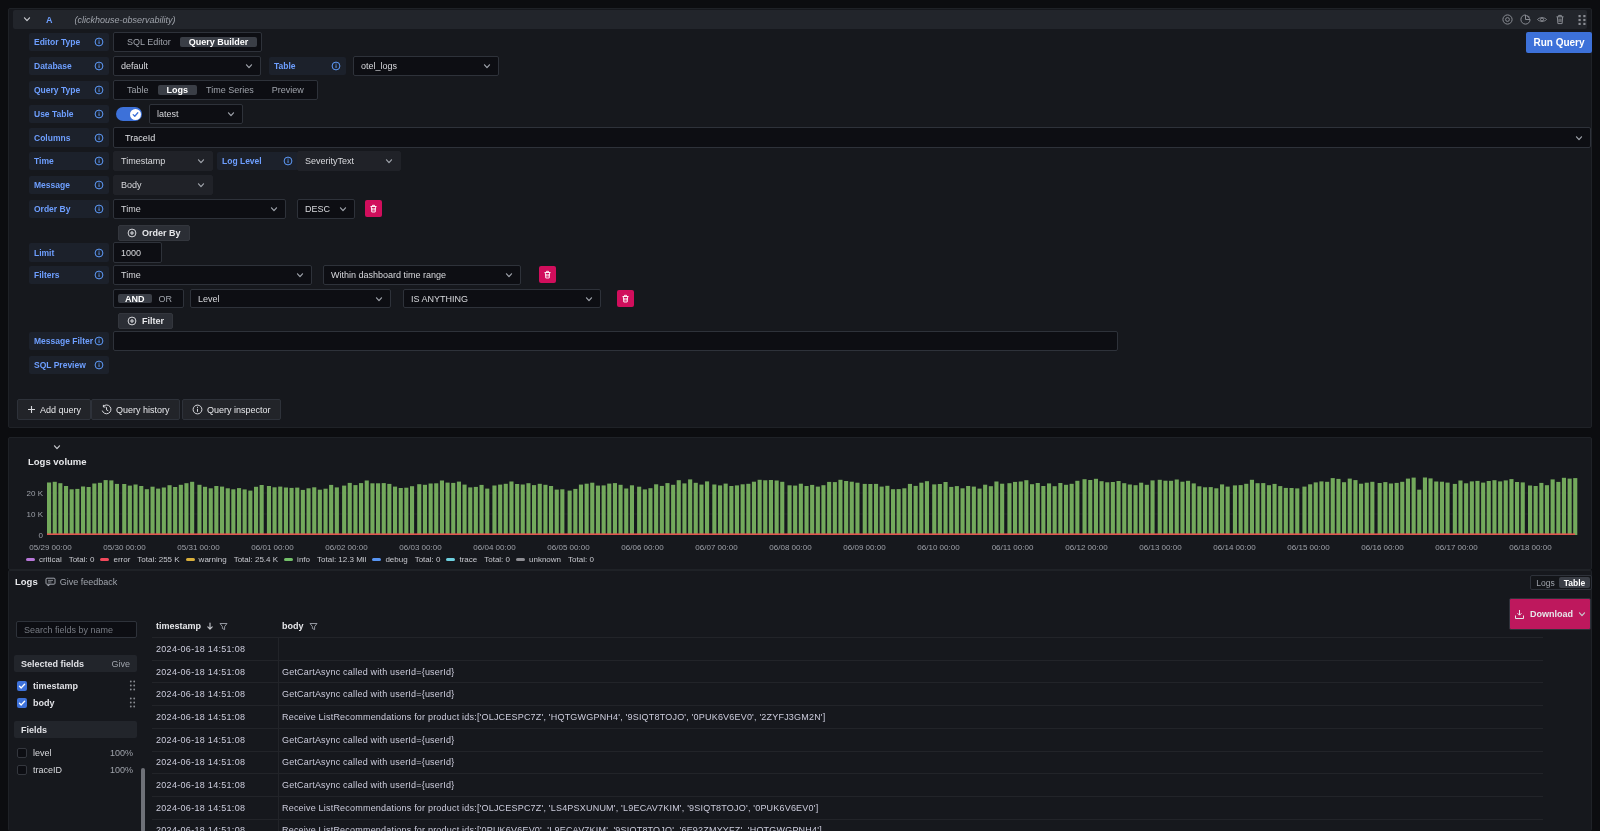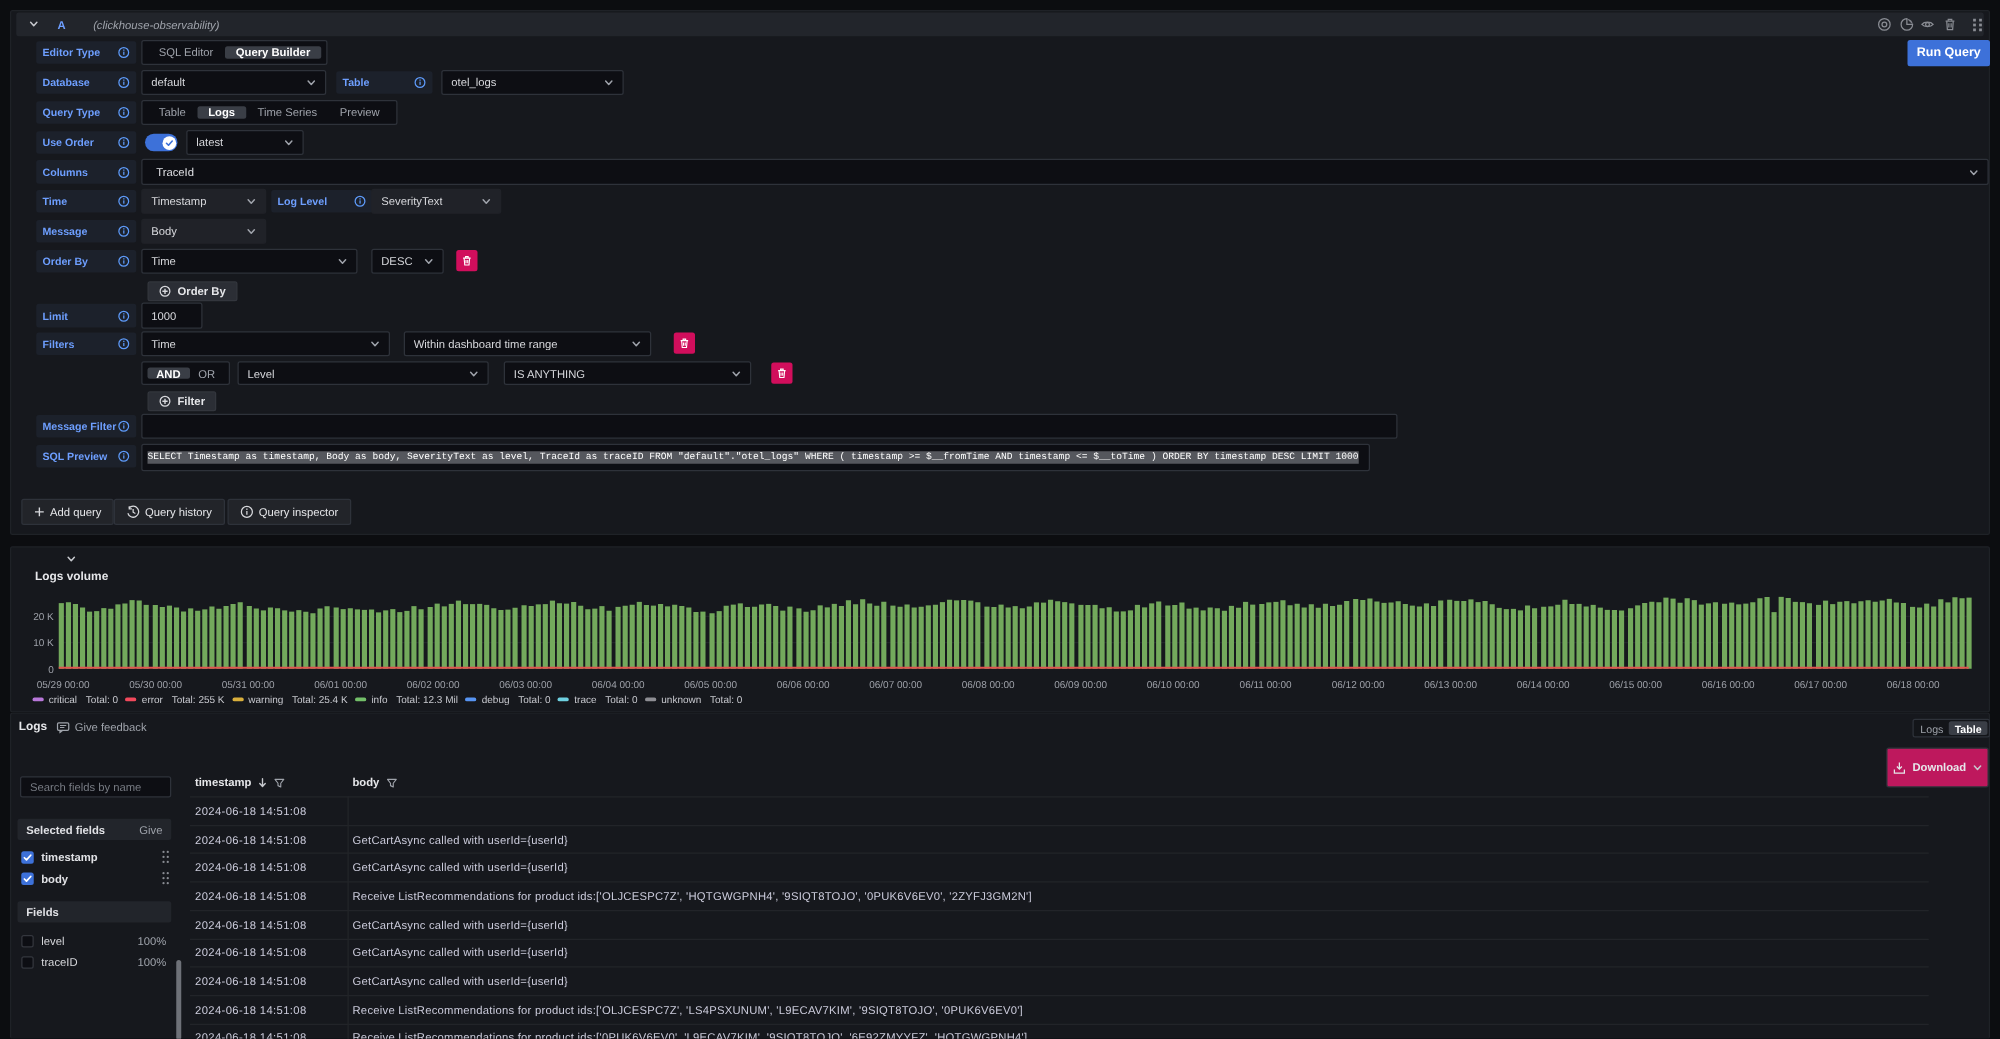--- a/index.html
+++ b/index.html
@@ -134,21 +134,21 @@
           </svg>
         </span>
       </div>
 <div class="rgroup" style="left:104px;top:71px;height:20px;">
         <div class="rbtn">Table</div>
         <div class="rbtn on">Logs</div>
         <div class="rbtn">Time Series</div>
         <div class="rbtn">Preview</div>
       </div>
 <div class="lab" style="left:20px;top:96px;width:80px;height:18px;">
-        <span>Use Order</span>
+        <span>Use Table</span>
         <span class="inf">
           <svg width="10" height="10" viewBox="0 0 10 10">
             <circle cx="5" cy="5" r="3.9" fill="none" stroke="#5e9bfa" stroke-width="1"></circle>
             <rect x="4.55" y="4.3" width="1" height="2.6" fill="#5e9bfa"></rect>
             <rect x="4.55" y="2.6" width="1" height="1" fill="#5e9bfa"></rect>
           </svg>
         </span>
       </div>
 <div class="abs" style="left:107px;top:98px;width:26px;height:14px;background:#3d71d9;border-radius:7px;">
         <div class="abs" style="left:13.5px;top:1.5px;width:11px;height:11px;background:#fff;border-radius:50%;display:flex;align-items:center;justify-content:center;">
@@ -377,23 +377,20 @@
 <div class="inp" style="left:104px;top:322px;width:1005px;height:20px;"></div>
 <div class="lab" style="left:20px;top:347px;width:80px;height:18px;">
         <span>SQL Preview</span>
         <span class="inf">
           <svg width="10" height="10" viewBox="0 0 10 10">
             <circle cx="5" cy="5" r="3.9" fill="none" stroke="#5e9bfa" stroke-width="1"></circle>
             <rect x="4.55" y="4.3" width="1" height="2.6" fill="#5e9bfa"></rect>
             <rect x="4.55" y="2.6" width="1" height="1" fill="#5e9bfa"></rect>
           </svg>
         </span>
-      </div>
-<div class="inp mono" style="left:104px;top:346px;width:983px;height:22px;font-size:7.7px;padding:0 4px;">
-        <span style="background:#55575d;color:#fff;white-space:nowrap;padding:1px 0;">SELECT Timestamp as timestamp, Body as body, SeverityText as level, TraceId as traceID FROM "default"."otel_logs" WHERE ( timestamp &gt;= $__fromTime AND timestamp &lt;= $__toTime ) ORDER BY timestamp DESC LIMIT 1000</span>
       </div>
 <div class="gbtn" style="left:8px;top:390px;height:21px;padding:0 9px;background:#222429;">
         <svg width="9" height="9" viewBox="0 0 9 9">
           <path d="M4.5 1 V8 M1 4.5 H8" stroke="#d8d9dd" stroke-width="1.1"></path>
         </svg>
         <span>Add query</span>
       </div>
 <div class="gbtn" style="left:82px;top:390px;height:21px;padding:0 9px;background:#222429;">
         <svg width="11" height="11" viewBox="0 0 11 11">
           <g stroke="#d8d9dd" stroke-width="1" fill="none">

